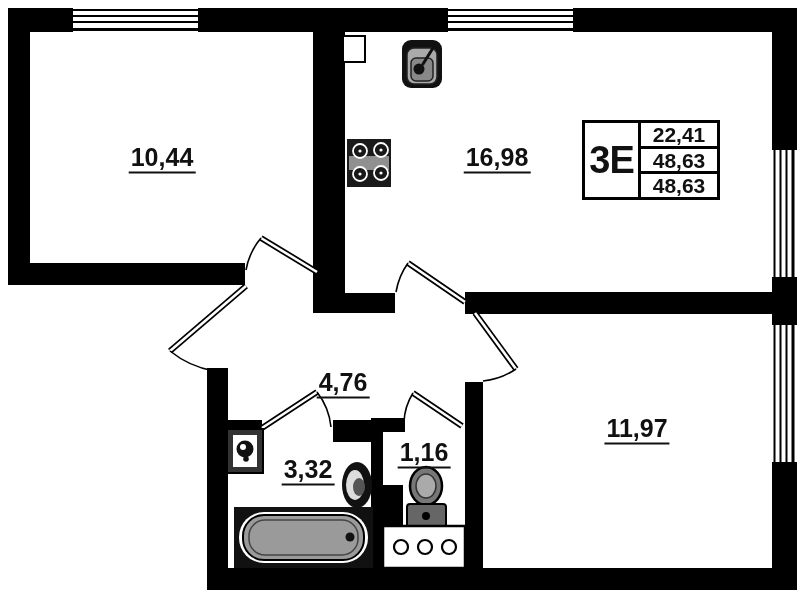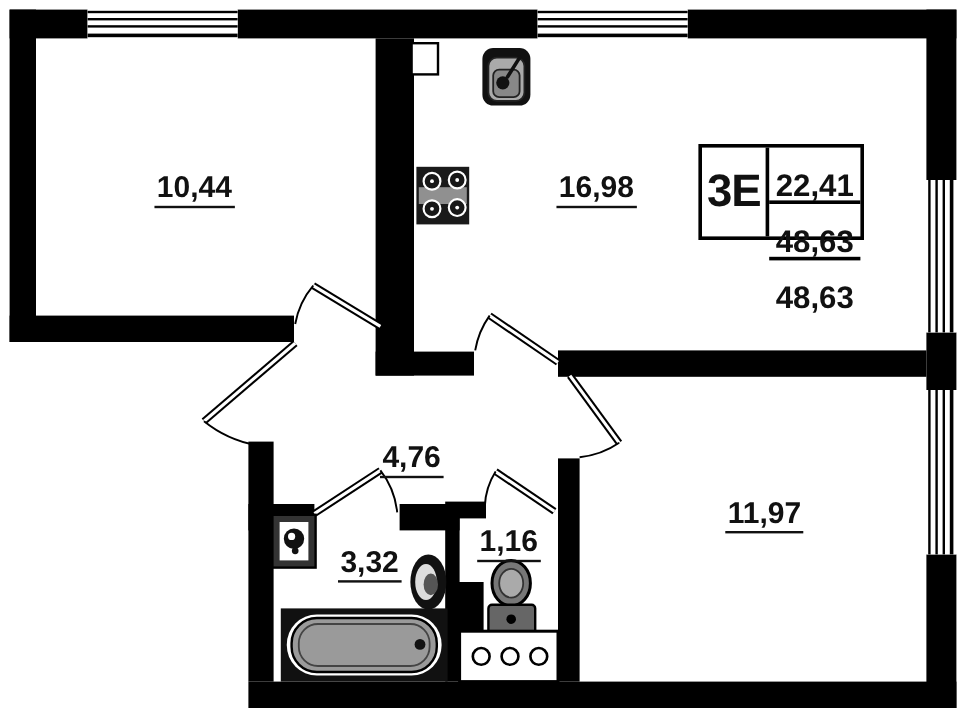--- a/index.html
+++ b/index.html
@@ -18,21 +18,21 @@
     display:flex;border:3px solid #000;background:#fff;box-sizing:border-box;
   }
   .info-type{
     width:56px;border-right:3px solid #000;box-sizing:border-box;
     display:flex;align-items:center;justify-content:center;
     font-size:38px;font-weight:bold;letter-spacing:-1px;
   }
   .info-values{flex:1;display:flex;flex-direction:column;}
   .info-row{
     flex:1;display:flex;align-items:center;justify-content:center;
-    font-size:26px;font-weight:bold;border-bottom:3px solid #000;box-sizing:border-box;line-height:1;margin-top:18px;
+    font-size:21px;font-weight:bold;border-bottom:3px solid #000;box-sizing:border-box;line-height:1;
   }
   .info-row:last-child{border-bottom:none;}
 </style>
 </head>
 <body>
 
 <div class="stage">
 
   <svg width="799" height="600" viewBox="0 0 799 600">
 

